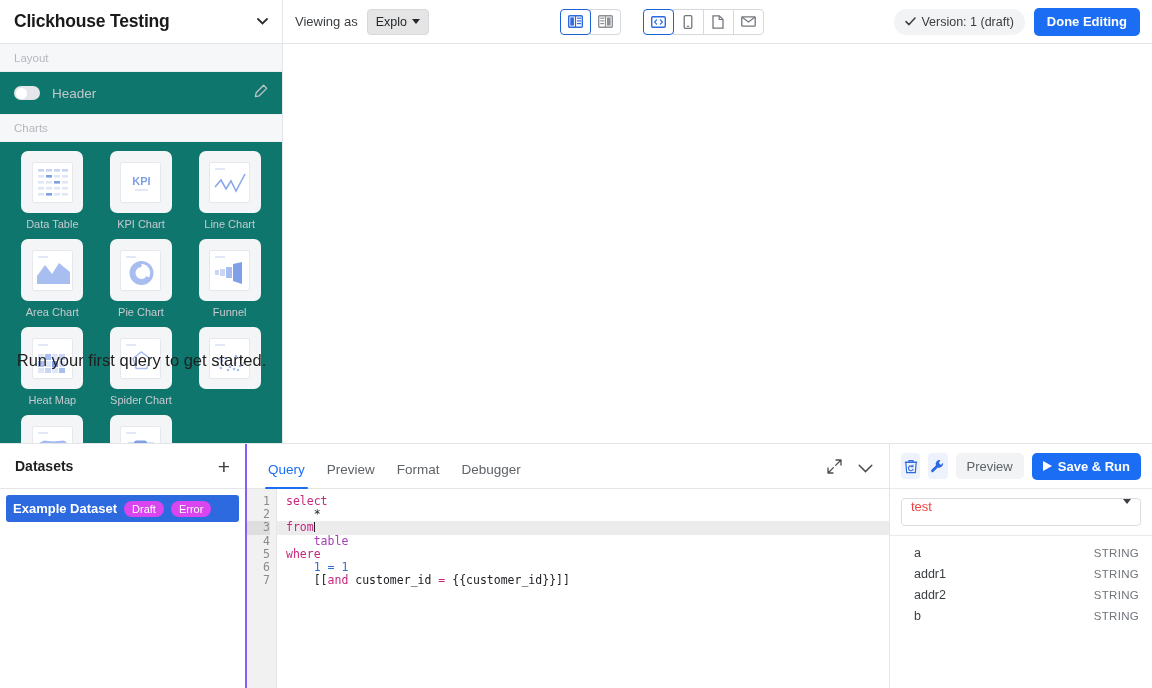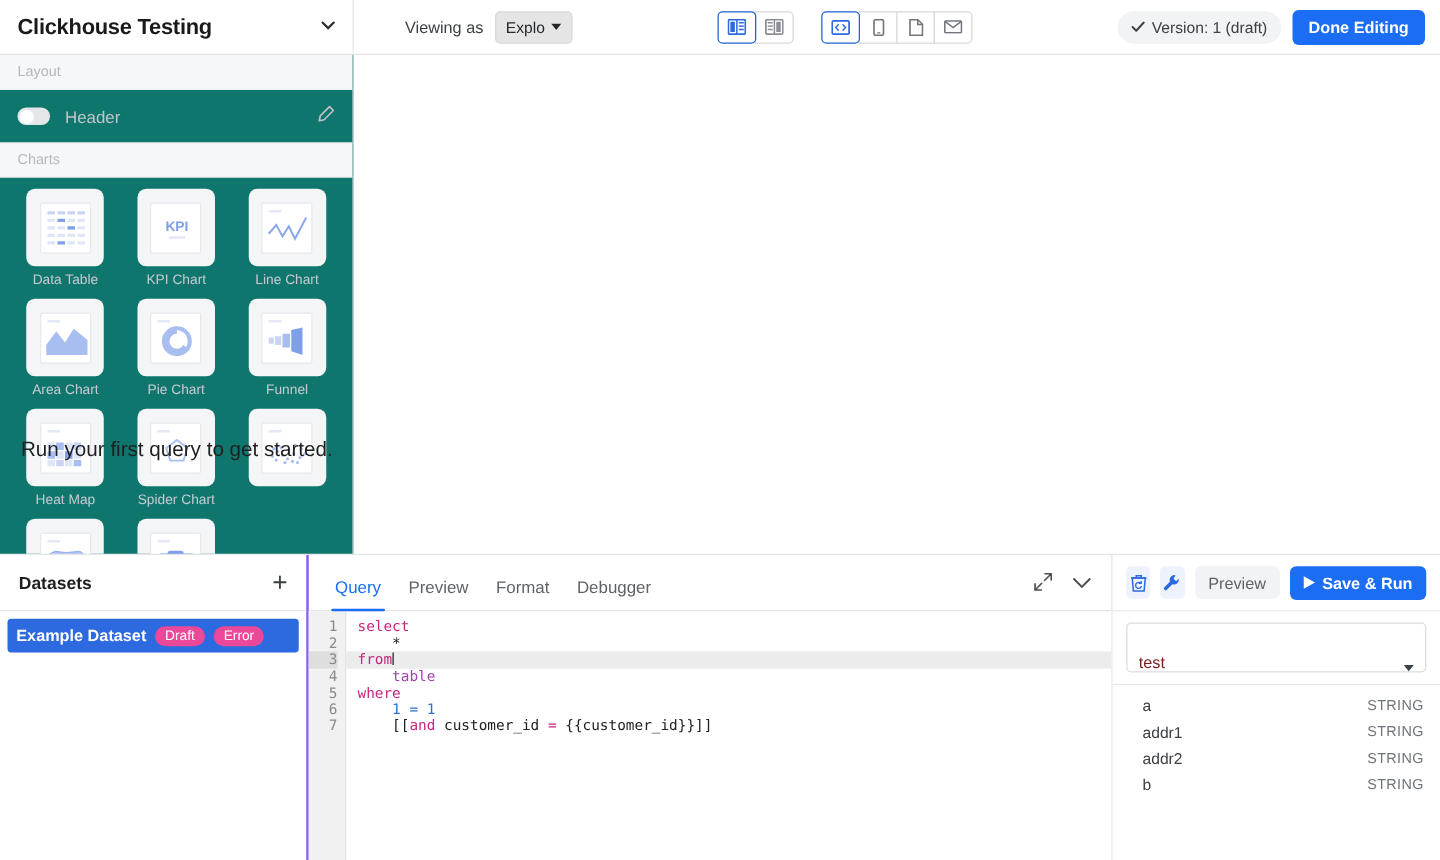--- a/index.html
+++ b/index.html
@@ -13,21 +13,21 @@
   
   .topbar { height: 44px; min-height: 44px; display: flex; align-items: stretch;
             border-bottom: 1px solid #e3e5e8; background: #fff; }
   .brand { width: 283px; min-width: 283px; display: flex; align-items: center;
            padding: 0 14px 0 14px; border-right: 1px solid #e3e5e8; }
   .brand-title { font-size: 17.5px; font-weight: bold; color: #1a1a1a; letter-spacing: -0.2px;
                  white-space: nowrap; overflow: hidden; }
   .brand-caret { margin-left: auto; color: #2e2e2e; font-size: 10px; line-height: 1; }
 
   .topbar-right { flex: 1; display: flex; align-items: center; padding: 0 12px 0 12px; }
-  .viewing-as { font-size: 13px; color: #3c4043; margin-right: 9px; white-space: nowrap; margin-left: 29px; }
+  .viewing-as { font-size: 13px; color: #3c4043; margin-right: 9px; white-space: nowrap; }
   .select-sm { height: 26px; border: 1px solid #d5d8dc; border-radius: 4px; background: #e5e5e5;
                display: inline-flex; align-items: center; gap: 5px; padding: 0 8px;
                font-size: 12.5px; color: #25282b; cursor: pointer; }
   .caret-dn { width: 0; height: 0; border-left: 4px solid transparent; border-right: 4px solid transparent;
               border-top: 5px solid #25282b; }
 
   .toolbar-center { flex: 1; display: flex; justify-content: center; align-items: center; gap: 22px; }
   .btn-group { display: flex; }
   .btn-group .tb { width: 31px; height: 26px; border: 1px solid #d5d8dc; background: #fff;
                    display: flex; align-items: center; justify-content: center; cursor: pointer;
@@ -79,21 +79,21 @@
   .bottom { height: 245px; min-height: 245px; display: flex; border-top: 1px solid #e3e5e8;
             background: #fff; }
   .datasets { width: 247px; min-width: 247px; border-right: 2px solid #8b5cf6; }
   .datasets-head { height: 45px; display: flex; align-items: center; padding: 0 15px;
                    border-bottom: 1px solid #e3e5e8; }
   .datasets-title { font-size: 14px; font-weight: bold; color: #1f1f1f; }
   .plus { margin-left: auto; font-size: 21px; color: #3c4043; line-height: 1; cursor: pointer; }
   .ds-item { margin: 6px 6px 0 6px; height: 27px; background: #2d6ae0; border-radius: 3px;
              display: flex; align-items: center; gap: 7px; padding: 0 7px; cursor: pointer; }
   .ds-name { font-size: 13px; font-weight: bold; color: #fff; white-space: nowrap; }
-  .ds-badge { font-size: 11px; color: #fff; background: #ec4899; border-radius: 9px;
+  .ds-badge { font-size: 11px; color: #fff; background: #d946ef; border-radius: 9px;
               padding: 2px 8px; white-space: nowrap; }
 
   .querypane { flex: 1; display: flex; flex-direction: column; min-width: 0;
                border-right: 1px solid #e3e5e8; }
   .qtabs { height: 45px; display: flex; align-items: flex-end; border-bottom: 1px solid #e3e5e8;
            padding-left: 10px; position: relative; }
   .qtab { font-size: 13.5px; color: #5f6368; padding: 0 11px 11px 11px; cursor: pointer;
           position: relative; }
   .qtab.active { color: #1b6ef3; }
   .qtab.active::after { content: ""; position: absolute; left: 8px; right: 8px; bottom: -1px;
@@ -125,23 +125,23 @@
               display: flex; align-items: center; justify-content: center; cursor: pointer; }
   .preview-btn { height: 26px; padding: 0 11px; border-radius: 5px; background: #f1f3f4;
                  font-size: 13px; color: #5f6368; display: flex; align-items: center;
                  cursor: pointer; }
   .run-btn { height: 27px; padding: 0 11px; border-radius: 5px; background: #1b6ef3; color: #fff;
              font-size: 13px; font-weight: bold; display: flex; align-items: center; gap: 6px;
              cursor: pointer; white-space: nowrap; }
   .tri { width: 0; height: 0; border-top: 5.5px solid transparent; border-bottom: 5.5px solid transparent;
          border-left: 9px solid #fff; }
   .schema-select-wrap { padding: 9px 11px; border-bottom: 1px solid #e9eaec; }
-  .schema-select { height: 40px; border: 1px solid #dadce0; border-radius: 4px; background: #fff;
-                   display: flex; align-items: flex-end; padding: 0 9px; font-size: 13px;
-                   color: #7f1d1d; cursor: pointer; }
+  .schema-select { height: 28px; border: 1px solid #dadce0; border-radius: 4px; background: #fff;
+                   display: flex; align-items: flex-start; padding: 0 9px; font-size: 13px;
+                   color: #ef4444; cursor: pointer; }
   .schema-select .caret-dn { margin-left: auto; border-top-color: #3c4043; }
   .schema-list { flex: 1; overflow: hidden; padding-top: 6px; }
   .tbl-row { height: 21px; display: flex; align-items: center; gap: 9px; padding: 0 13px;
              font-size: 12.5px; font-weight: bold; color: #202124; cursor: pointer; }
   .tbl-caret { width: 0; height: 0; border-left: 4.5px solid transparent; border-right: 4.5px solid transparent;
                border-top: 5.5px solid #3c4043; }
   .col-row { height: 21px; display: flex; align-items: center; padding: 0 13px 0 24px;
              font-size: 12.5px; color: #3c4043; }
   .col-type { margin-left: auto; font-size: 11.5px; color: #70757a; letter-spacing: 0.3px; }
 </style>

